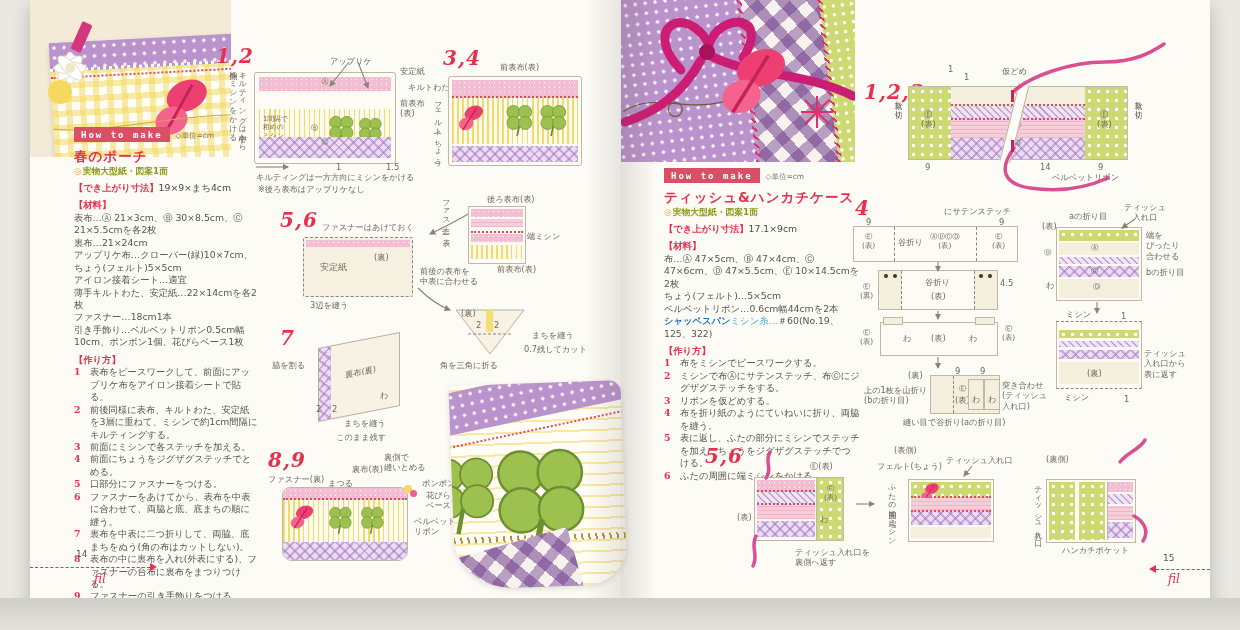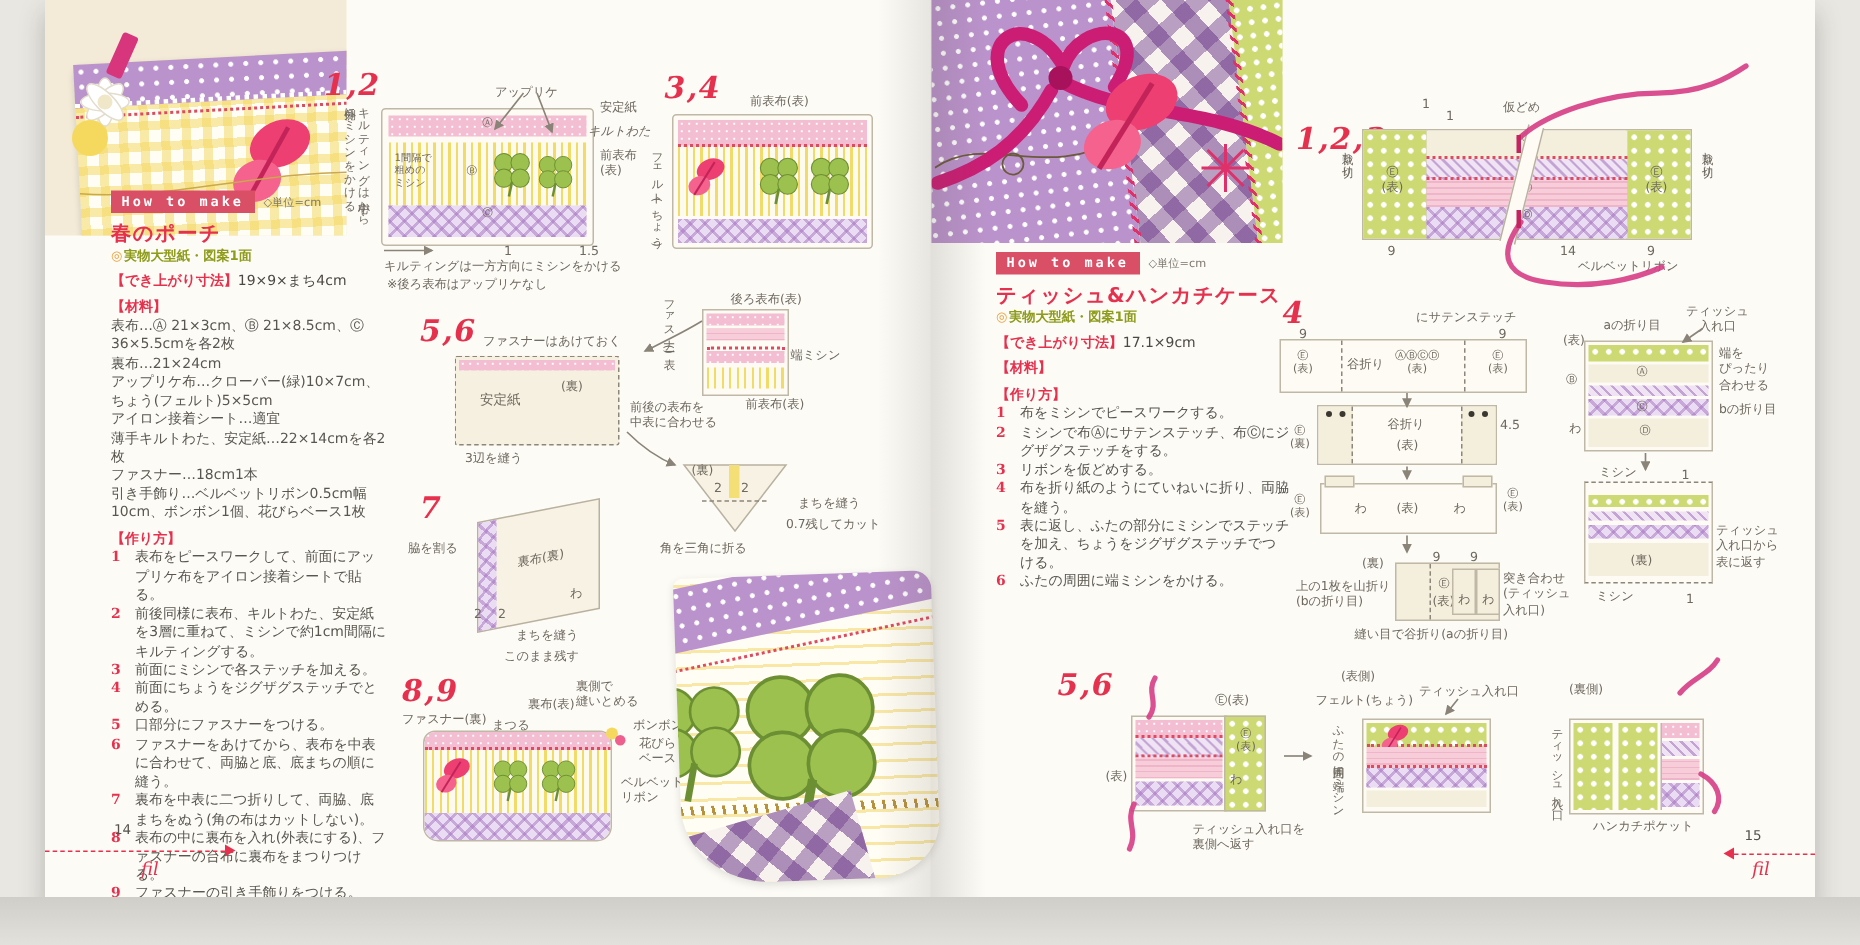--- a/index.html
+++ b/index.html
@@ -110,21 +110,21 @@
 
   <div class="tcol" style="left:74px;top:127px;width:184px;">
     <div>
       <span class="badge">How to make</span><span class="unit">◇単位=cm</span>
     </div>
     <div class="ptitle">春のポーチ</div>
     <div class="pnote"><span class="bullet">◎</span><span>実物大型紙・図案1面</span></div>
     <div class="szline"><span class="redlbl">【でき上がり寸法】</span><span>19×9×まち4cm</span></div>
     <div class="sect">【材料】</div>
     <div class="mat">
-      <p>表布…Ⓐ 21×3cm、Ⓑ 21×8.5cm、Ⓒ 36×5.5cmを各2枚</p>
+      <p>表布…Ⓐ 21×3cm、Ⓑ 30×8.5cm、Ⓒ 21×5.5cmを各2枚</p>
       <p>裏布…21×24cm</p>
       <p>アップリケ布…クローバー(緑)10×7cm、ちょう(フェルト)5×5cm</p>
       <p>アイロン接着シート…適宜</p>
       <p>薄手キルトわた、安定紙…22×14cmを各2枚</p>
       <p>ファスナー…18cm1本</p>
       <p>引き手飾り…ベルベットリボン0.5cm幅10cm、ボンボン1個、花びらベース1枚</p>
     </div>
     <div class="sect">【作り方】</div>
     <div>
       <div class="step">
@@ -165,36 +165,36 @@
         </div>
     </div>
   </div>
 
   <div class="rn" style="left:216px;top:44px;">1,2</div>
   <div class="lblv" style="left:228px;top:66px;height:120px;">キルティングは中心から
 外側にミシンをかける</div>
   <div class="lbl" style="left:330px;top:56px;">アップリケ</div>
   <div class="drect" style="left:254px;top:72px;width:140px;height:90px;border-radius:3px;">
     <div class="abs pat-pink-dots" style="left:4px;top:4px;right:4px;height:14px;text-align:center;font-size:7px;color:#6e695f;"><span>Ⓐ</span></div>
-    <div class="abs pat-yellow-str" style="left:4px;top:22px;right:4px;height:42px;">
+    <div class="abs pat-yellow-str" style="left:4px;top:36px;right:4px;height:42px;">
       <div class="lbl" style="left:4px;top:6px;font-size:6.8px;">1間隔で
 粗めの
 ミシン</div>
       <div class="abs" style="left:52px;top:14px;font-size:7px;color:#6e695f;">Ⓑ</div>
       <svg class="abs" style="left:68px;top:4px;" width="30" height="34" viewBox="0 0 44 48">
           <use href="#clover"></use>
         </svg>
       <svg class="abs" style="left:98px;top:6px;" width="28" height="32" viewBox="0 0 44 48">
           <use href="#clover"></use>
         </svg>
     </div>
     <div class="abs pat-purple-cross" style="left:4px;top:64px;right:4px;height:21px;text-align:center;font-size:7px;color:#6e695f;"><span>Ⓒ</span></div>
   </div>
   <div class="lbl" style="left:400px;top:66px;">安定紙</div>
-  <div class="lbl" style="left:392px;top:82px;font-style:italic;">キルトわた</div>
+  <div class="lbl" style="left:408px;top:82px;">キルトわた</div>
   <div class="lbl" style="left:400px;top:98px;">前表布
 (表)</div>
   <div class="dim" style="left:336px;top:162px;">1</div>
   <div class="dim" style="left:386px;top:162px;">1.5</div>
   <div class="lbl" style="left:256px;top:172px;">キルティングは一方方向にミシンをかける</div>
   <div class="lbl" style="left:258px;top:184px;">※後ろ表布はアップリケなし</div>
 
   <div class="rn" style="left:443px;top:46px;">3,4</div>
   <div class="lbl" style="left:500px;top:62px;">前表布(表)</div>
   <div class="lblv" style="left:433px;top:96px;height:78px;">フェルト(ちょう)</div>
@@ -340,20 +340,26 @@
   </div>
 
   <div class="tcol" style="left:664px;top:168px;width:196px;">
     <div>
       <span class="badge">How to make</span><span class="unit">◇単位=cm</span>
     </div>
     <div class="ptitle">ティッシュ&amp;ハンカチケース</div>
     <div class="pnote"><span class="bullet">◎</span><span>実物大型紙・図案1面</span></div>
     <div class="szline"><span class="redlbl">【でき上がり寸法】</span><span>17.1×9cm</span></div>
     <div class="sect">【材料】</div>
+    <div class="mat">
+      <p>布…Ⓐ 47×5cm、Ⓑ 47×4cm、Ⓒ 47×6cm、Ⓓ 47×5.5cm、Ⓔ 10×14.5cmを2枚</p>
+      <p>ちょう(フェルト)…5×5cm</p>
+      <p>ベルベットリボン…0.6cm幅44cmを2本</p>
+      <p class="thread"><span class="brand">シャッペスパン</span><span class="mid">ミシン糸…</span><span>＃60(No.19、125、322)</span></p>
+    </div>
     <div class="sect">【作り方】</div>
     <div>
       <div class="step">
           <span class="n">1</span>
           <span class="t">布をミシンでピースワークする。</span>
         </div>
       <div class="step">
           <span class="n">2</span>
           <span class="t">ミシンで布Ⓐにサテンステッチ、布Ⓒにジグザグステッチをする。</span>
         </div>

